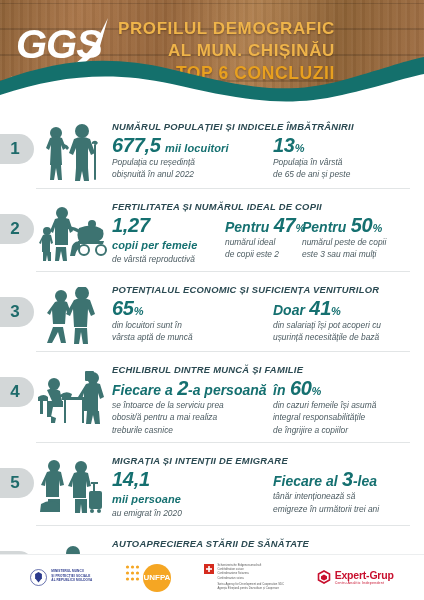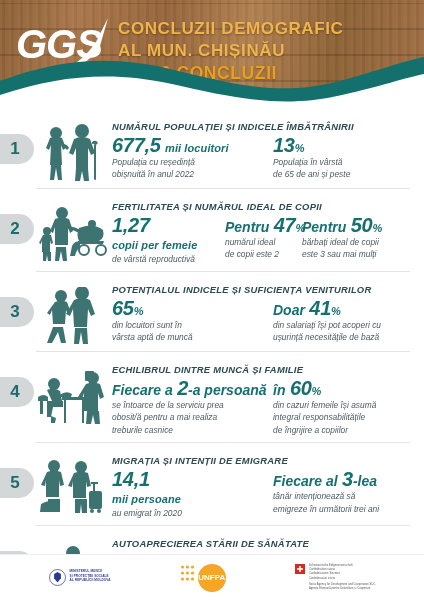--- a/index.html
+++ b/index.html
@@ -20,20 +20,21 @@
     background:#9a6b३f;
     background:
       repeating-linear-gradient(0deg,
         rgba(0,0,0,0.14) 0px, rgba(0,0,0,0.14) 1.5px,
         rgba(0,0,0,0.0) 1.5px, rgba(0,0,0,0.0) 26px),
       repeating-linear-gradient(90deg,
         rgba(255,255,255,0.045) 0px, rgba(255,255,255,0.045) 2px,
         rgba(0,0,0,0.035) 2px, rgba(0,0,0,0.035) 5px,
         rgba(255,255,255,0.02) 5px, rgba(255,255,255,0.02) 9px),
       linear-gradient(100deg,#8e6238 0%,#a9764a 18%,#96663c 38%,#b08050 58%,#8d6236 78%,#a17046 100%);
+    text-align: right;
   }
   .header-inner { position:relative; z-index:3; display:flex; align-items:flex-start; padding:10px 0 0 0; }
 
   .ggs-logo {
     position:relative;
     width:118px; height:72px;
     flex:0 0 118px;
   }
   .ggs-logo .ggs-text {
     position:absolute;
@@ -177,21 +178,21 @@
   <div class="header-inner">
 
     <div class="ggs-logo">
       <svg class="swoosh" width="112" height="66" viewBox="0 0 112 66">
         <path d="M2 58 C22 70, 66 64, 92 26 L104 2 L96 30 C72 66, 24 72, 2 58 Z" fill="#ffffff"></path>
       </svg>
       <div class="ggs-text">GGS</div>
     </div>
 
     <div class="header-titles">
-      <div class="t t1">CONCLUZII DEMOGRAFIC</div>
+      <div class="t t1">PROFILUL DEMOGRAFIC</div>
       <div class="t t2">AL MUN. CHIȘINĂU</div>
       <div class="t t3">TOP 6 CONCLUZII</div>
     </div>
 
   </div>
 
   <svg class="wave" viewBox="0 0 424 58" preserveAspectRatio="none">
     <path d="M0,30 C60,8 110,4 170,18 C232,33 280,46 340,30 C380,19 404,10 424,6 L424,58 L0,58 Z" fill="#14706C"></path>
     <path d="M0,44 C60,24 112,20 172,33 C234,47 282,58 342,44 C382,35 404,27 424,23 L424,58 L0,58 Z" fill="#ffffff"></path>
   </svg>
@@ -273,21 +274,21 @@
             <span class="big">47</span><span class="pct">%</span>
           </div>
           <div class="desc">numărul ideal</div>
           <div class="desc">de copii este 2</div>
         </div>
         <div class="col">
           <div class="stat-line">
             <span class="lead">Pentru</span>
             <span class="big">50</span><span class="pct">%</span>
           </div>
-          <div class="desc">bărbați ideal de copii</div>
+          <div class="desc">numărul peste de copii</div>
           <div class="desc">este 3 sau mai mulți</div>
         </div>
       </div>
     </div>
   </div>
 
   <div class="row">
     <div class="num-pill">3</div>
     <div class="illus">
       <svg width="64" height="58" viewBox="0 0 64 58">
@@ -295,21 +296,21 @@
           <circle cx="22" cy="9" r="6"></circle>
           <path d="M16 15 q6 -3 12 0 l4 11 -3 2 -2 -5 -1 14 h-12 l-1 -14 -2 5 -3 -2 Z"></path>
           <path d="M14 40 l-6 16 h5 l6 -11 3 11 h5 l-3 -16 Z"></path>
           <circle cx="43" cy="6" r="7"></circle>
           <path d="M35 13 q8 -4 16 0 l5 14 -4 2 -3 -7 -1 18 h-13 l-1 -18 -3 7 -4 -2 Z"></path>
           <path d="M36 41 l-1 16 h5 l2 -12 2 12 h5 l-1 -16 Z"></path>
         </g>
       </svg>
     </div>
     <div class="row-body">
-      <div class="row-title">POTENȚIALUL INDICELE ȘI SUFICIENȚA VENITURILOR</div>
+      <div class="row-title">POTENȚIALUL ECONOMIC ȘI SUFICIENȚA VENITURILOR</div>
       <div class="cols">
         <div class="col" style="width:152px;">
           <div class="stat-line"><span class="big">65</span><span class="pct">%</span></div>
           <div class="desc">din locuitori sunt în</div>
           <div class="desc">vârsta aptă de muncă</div>
         </div>
         <div class="col">
           <div class="stat-line">
             <span class="lead">Doar</span>
             <span class="big">41</span><span class="pct">%</span>
@@ -493,14 +494,24 @@
     <div>
       <div class="logo-txt-gray">Schweizerische Eidgenossenschaft</div>
       <div class="logo-txt-gray">Confédération suisse</div>
       <div class="logo-txt-gray">Confederazione Svizzera</div>
       <div class="logo-txt-gray">Confederaziun svizra</div>
       <div class="logo-txt-gray" style="margin-top:2px;">Swiss Agency for Development and Cooperation SDC</div>
       <div class="logo-txt-gray">Agenția Elvețiană pentru Dezvoltare și Cooperare</div>
     </div>
   </div>
 
+  <div class="logo">
+    <svg width="14" height="14" viewBox="0 0 14 14">
+      <path d="M7 1 L12.5 4 L12.5 10 L7 13 L1.5 10 L1.5 4 Z" fill="none" stroke="#C8102E" stroke-width="1.6"></path>
+      <path d="M7 4.5 L10 6.2 L10 9 L7 10.6 L4 9 L4 6.2 Z" fill="#C8102E"></path>
+    </svg>
+    <div>
+      <div class="eg-name">Expert-Grup</div>
+      <div class="eg-sub">Centru Analitic Independent</div>
+    </div>
+  </div>
 
 </div>
 
 </body></html>

